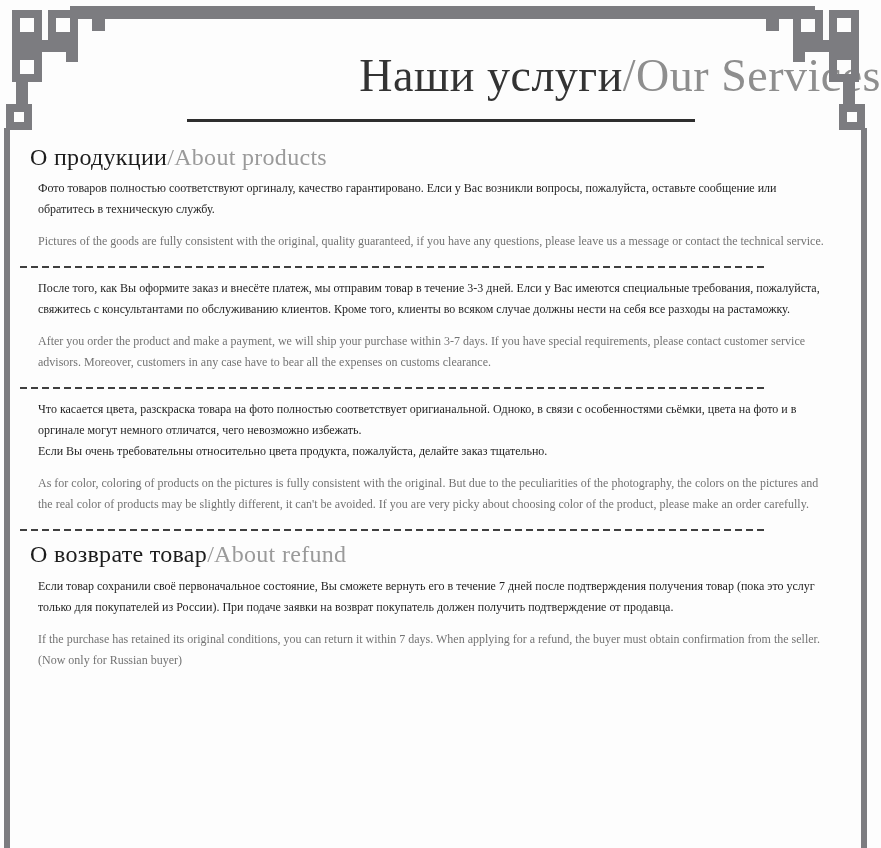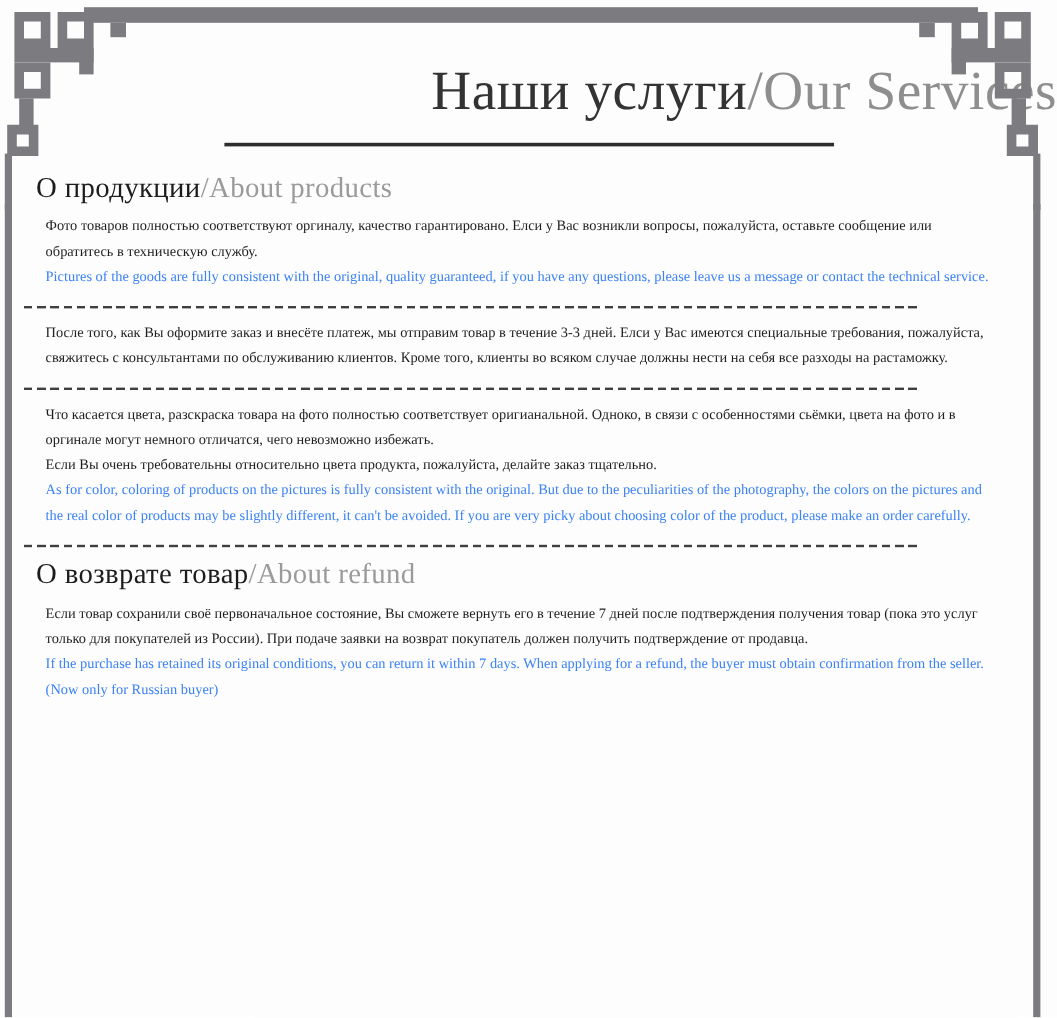--- a/index.html
+++ b/index.html
@@ -54,21 +54,21 @@
   .section h2 .ru { color: #1c1c1c; }
   .section h2 .en { color: #9a9a9a; }
   .section p {
     margin-left: 38px;
     width: 788px;
     font-size: 12px;
     line-height: 21px;
     white-space: pre-line;
   }
   .section p.ru { color: #1f1f1f; }
-  .section p.en { color: #3b82f6; }
+  .section p.en { color: #737373; margin-top: 11px; }
 
   
   .divider {
     margin: 14px 0 10px 20px;
     width: 748px;
     height: 2px;
     background: repeating-linear-gradient(90deg, #3f3f3f 0 7px, transparent 7px 11px);
   }
 </style>
 </head>
@@ -104,20 +104,21 @@
     <article class="section">
       <h2><span class="ru">О продукции</span><span class="en">/About products</span></h2>
       <p class="ru">Фото товаров полностью соответствуют оргиналу, качество гарантировано. Елси у Вас возникли вопросы, пожалуйста, оставьте сообщение или обратитесь в техническую службу.</p>
       <p class="en">Pictures of the goods are fully consistent with the original, quality guaranteed, if you have any questions, please leave us a message or contact the technical service.</p>
     </article>
 
     <div class="divider"></div>
 
     <article class="section">
       <p class="ru">После того, как Вы оформите заказ и внесёте платеж, мы отправим товар в течение 3-3 дней. Елси у Вас имеются специальные требования, пожалуйста, свяжитесь с консультантами по обслуживанию клиентов. Кроме того, клиенты во всяком случае должны нести на себя все разходы на растаможку.</p>
+      <p class="en">After you order the product and make a payment, we will ship your purchase within 3-7 days. If you have special requirements, please contact customer service advisors. Moreover, customers in any case have to bear all the expenses on customs clearance.</p>
     </article>
 
     <div class="divider"></div>
 
     <article class="section">
       <p class="ru">Что касается цвета, разскраска товара на фото полностью соответствует оригианальной. Одноко, в связи с особенностями сьёмки, цвета на фото и в оргинале могут немного отличатся, чего невозможно избежать.
 Если Вы очень требовательны относительно цвета продукта, пожалуйста, делайте заказ тщательно.</p>
       <p class="en">As for color, coloring of products on the pictures is fully consistent with the original. But due to the peculiarities of the photography, the colors on the pictures and the real color of products may be slightly different, it can't be avoided. If you are very picky about choosing color of the product, please make an order carefully.</p>
     </article>
 

